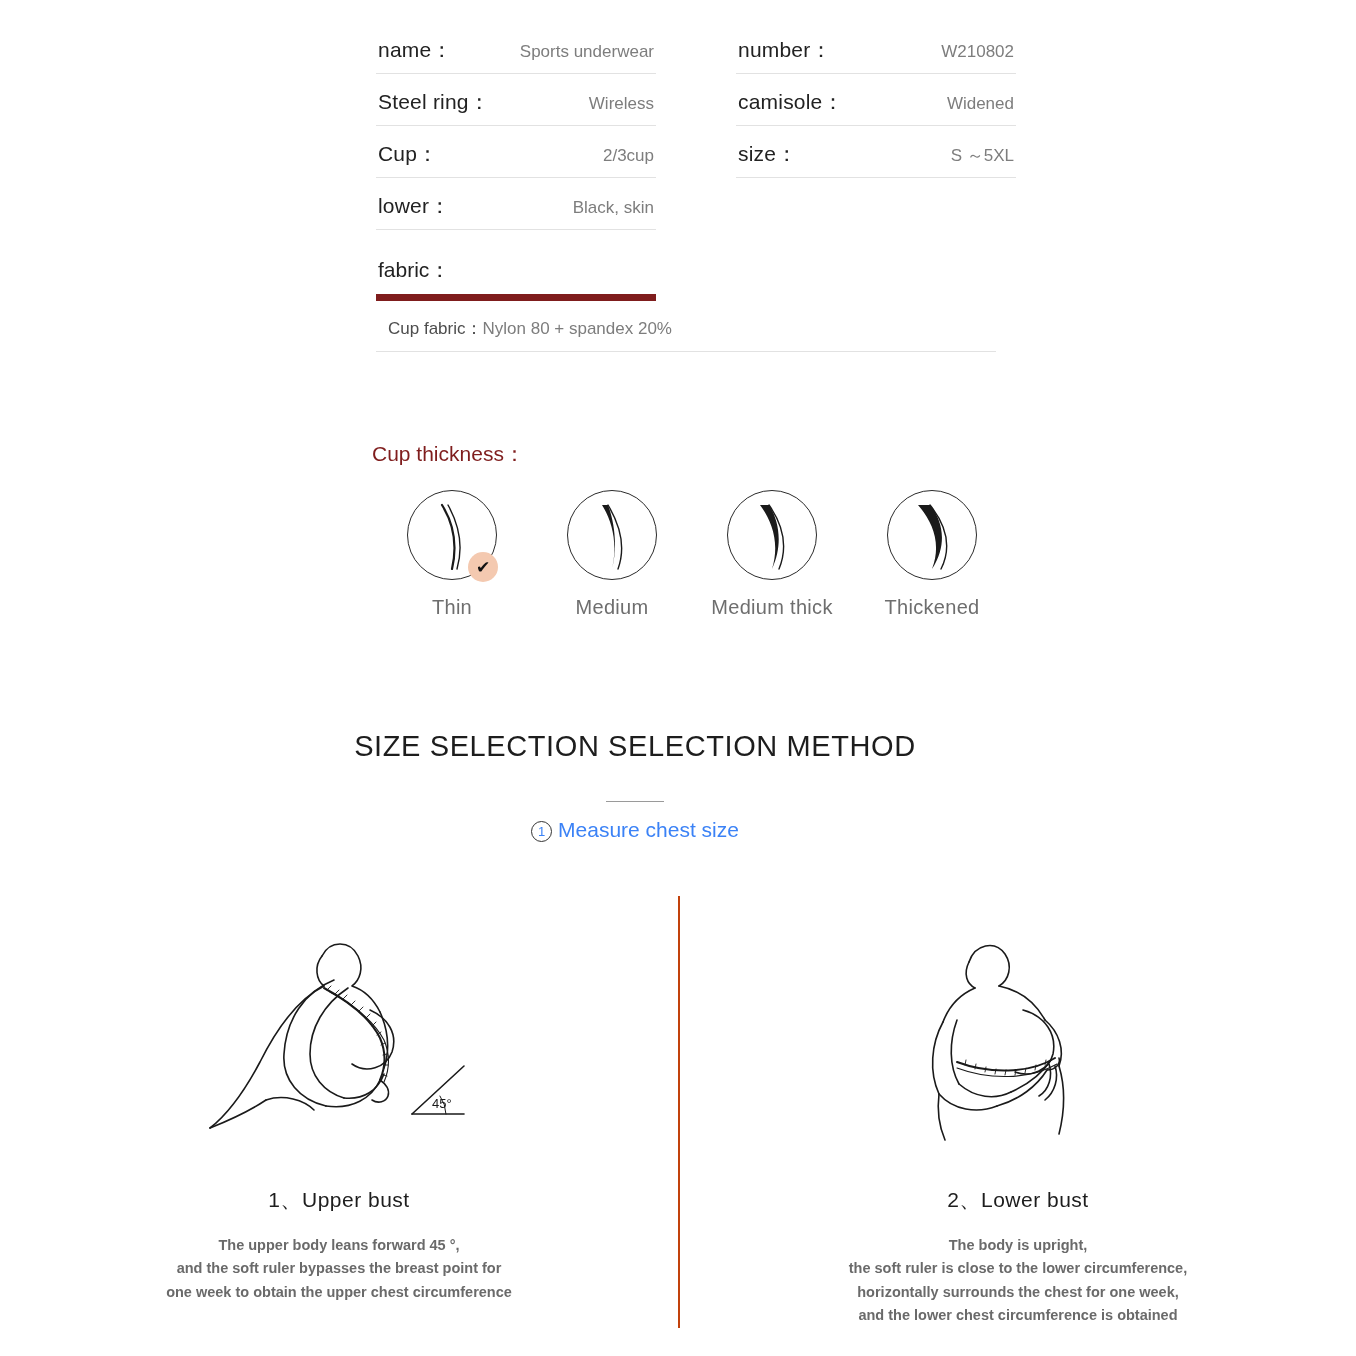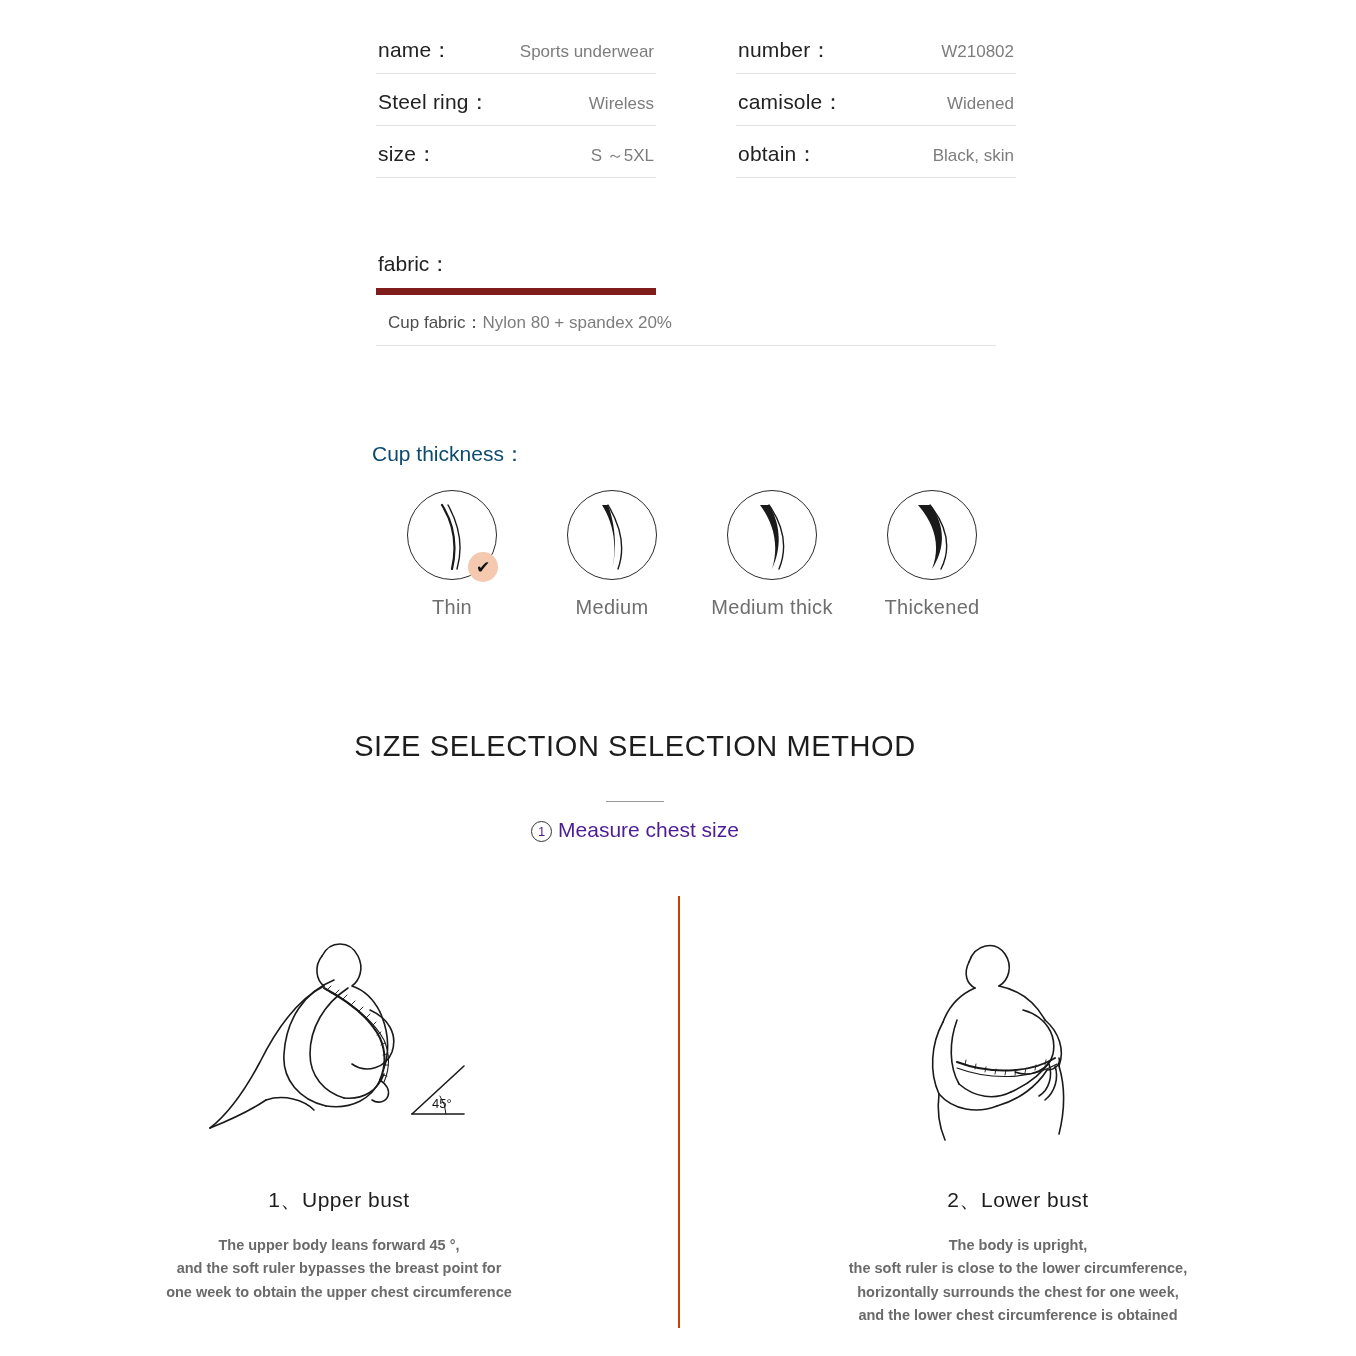--- a/index.html
+++ b/index.html
@@ -69,21 +69,21 @@
 
   
   .thickness {
     position: absolute;
     left: 372px;
     top: 440px;
     width: 640px;
   }
   .thickness-title {
     font-size: 21px;
-    color: #0c4a6e;
+    color: #7f1d1d;
     margin-bottom: 22px;
   }
   .cups {
     display: flex;
     gap: 0;
   }
   .cup-item {
     width: 172px;
     text-align: center;
     position: relative;
@@ -132,21 +132,21 @@
     letter-spacing: .6px;
     color: #1d1d1d;
   }
   .divider {
     width: 58px; height: 1px;
     background: #9a9a9a;
     margin: 38px auto 16px auto;
   }
   .measure-step {
     font-size: 21px;
-    color: #4c1d95;
+    color: #3b82f6;
   }
   .circle-num {
     display: inline-block;
     width: 21px; height: 21px;
     line-height: 19px;
     border: 1px solid #333;
     border-radius: 50%;
     font-size: 13px;
     text-align: center;
     margin-right: 6px;
@@ -211,28 +211,32 @@
       <div class="spec-row">
         <span class="spec-label">Steel ring：</span>
         <span class="spec-value">Wireless</span>
       </div>
 
       <div class="spec-row">
         <span class="spec-label">camisole：</span>
         <span class="spec-value">Widened</span>
       </div>
 
+      <div class="spec-row">
+        <span class="spec-label">Cup：</span>
+        <span class="spec-value">2/3cup</span>
+      </div>
 
       <div class="spec-row">
         <span class="spec-label">size：</span>
         <span class="spec-value">S ～5XL</span>
       </div>
 
       <div class="spec-row">
-        <span class="spec-label">obtain：</span>
+        <span class="spec-label">lower：</span>
         <span class="spec-value">Black, skin</span>
       </div>
 
       <div class="spec-row no-border"></div>
     </div>
 
     <div class="fabric-head">fabric：</div>
 
     <div class="fabric-rows">
       <div class="fabric-row">

